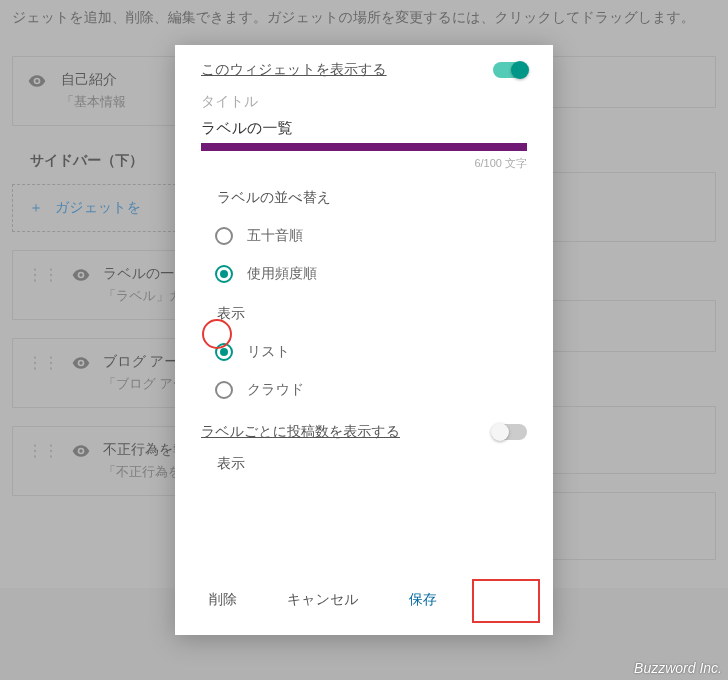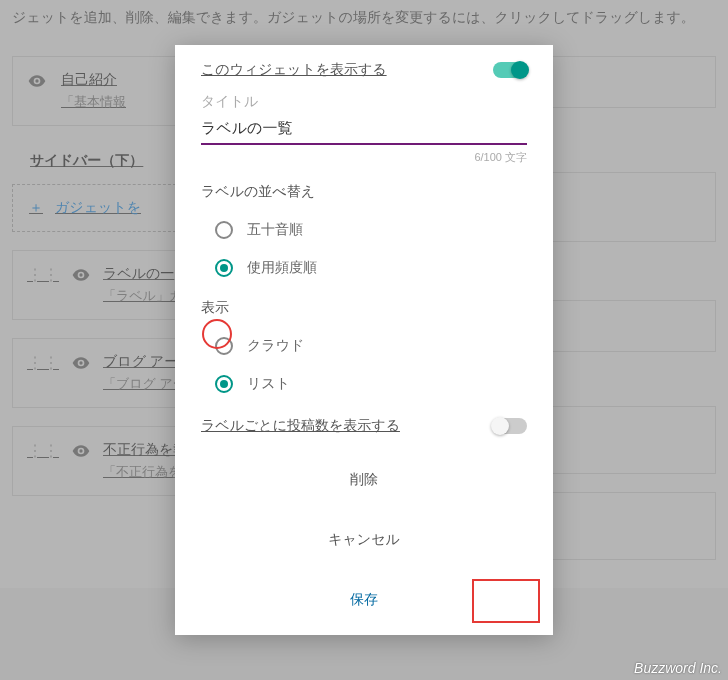--- a/index.html
+++ b/index.html
@@ -13,21 +13,21 @@
       color: #555;
     }
     .bg-page {
       width: 728px; height: 588px;
       background: #fff;
       position: absolute; top: 0; left: 0;
       padding: 0 12px;
       font-size: 14px;
     }
     .bg-desc { margin: 6px 0 26px 0; color: #555; line-height: 1.7; }
-    .bg-section { display: flex; gap: 34px; text-decoration: underline; }
+    .bg-section { display: flex; gap: 34px; }
     .bg-col { flex: 1; }
     .bg-card {
       border: 1px solid #e0e0e0;
       padding: 14px; margin-bottom: 18px;
       display: flex; gap: 14px; align-items: flex-start;
     }
     .eye-icon {
       display: inline-flex; align-items: center; justify-content: center;
       width: 20px; height: 20px; color: #777;
     }
@@ -77,26 +77,26 @@
     }
     .toggle.off { background: #ccc; }
     .toggle .knob {
       width: 18px; height: 18px; border-radius: 50%;
       background: #009688; position: absolute; top: -1px; right: -2px;
       box-shadow: 0 1px 3px rgba(0,0,0,0.3);
     }
     .toggle.off .knob { background: #f5f5f5; left: -2px; right: auto; }
     .field-label { font-size: 14px; color: #aaa; margin-bottom: 4px; }
     .text-input {
-      width: 100%; border: none; border-bottom: 2px solid #701a75;
+      width: 100%; border: none; border-bottom: 8px solid #701a75;
       font-size: 15px; color: #333; padding: 5px 0 6px 0; outline: none;
       font-family: inherit;
     }
     .char-count { text-align: right; font-size: 11px; color: #aaa; margin-top: 5px; margin-bottom: 18px; }
-    .group-title { color: #555; font-size: 14px; margin: 8px 0 14px 0; }
+    .group-title { color: #555; font-size: 14px; margin: 8px 0 14px 16px; }
     .radio-option {
       display: flex; align-items: center; gap: 14px;
       padding: 6px 0 14px 14px; color: #666; font-size: 14px;
     }
     .radio {
       width: 18px; height: 18px; border-radius: 50%;
       border: 2px solid #888; position: relative; flex-shrink: 0;
     }
     .radio.checked { border-color: #009688; }
     .radio.checked::after {
@@ -105,21 +105,20 @@
     }
     .annot-circle {
       position: absolute; width: 30px; height: 30px;
       border: 2px solid #e53935; border-radius: 50%;
       left: 202px; top: 319px; pointer-events: none;
     }
     .dialog-footer {
       padding: 16px 22px 18px 22px;
       display: flex; align-items: center;
       gap: 26px;
-      flex-direction: column;
     }
     .btn {
       background: none; border: none; font-size: 14px;
       color: #555; cursor: pointer; font-family: inherit;
       padding: 8px 12px;
     }
     .btn-primary { color: #0369a1; }
     .annot-rect {
       position: absolute; border: 2px solid #e53935;
       left: 472px; top: 579px; width: 68px; height: 44px;
@@ -247,26 +246,26 @@
         <span class="radio"></span>
         <span>五十音順</span>
       </div>
       <div class="radio-option">
         <span class="radio checked"></span>
         <span>使用頻度順</span>
       </div>
 
       <div class="group-title">表示</div>
       <div class="radio-option">
+        <span class="radio checked"></span>
+        <span>リスト</span>
+      </div>
+      <div class="radio-option">
         <span class="radio"></span>
         <span>クラウド</span>
-      </div>
-      <div class="radio-option">
-        <span class="radio checked"></span>
-        <span>リスト</span>
       </div>
 
       <div style="height:10px"></div>
       <div class="row">
         <span class="row-label">ラベルごとに投稿数を表示する</span>
         <div class="toggle off">
             <div class="knob"></div>
           </div>
       </div>
       <div class="group-title">表示</div>

